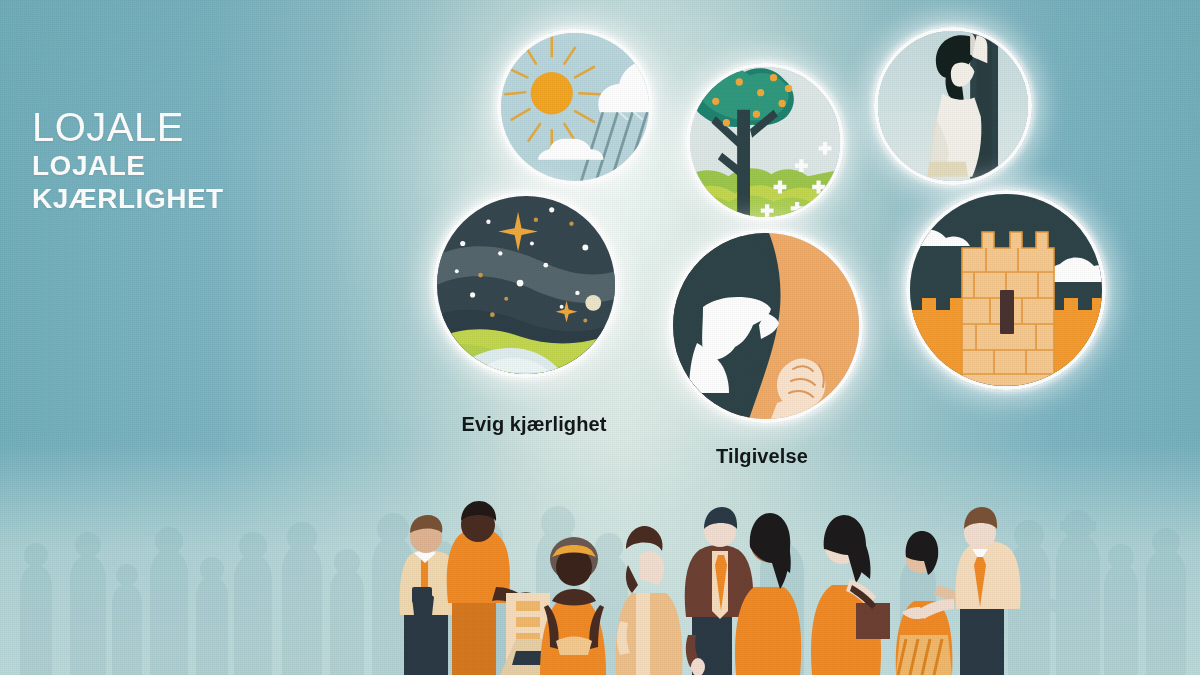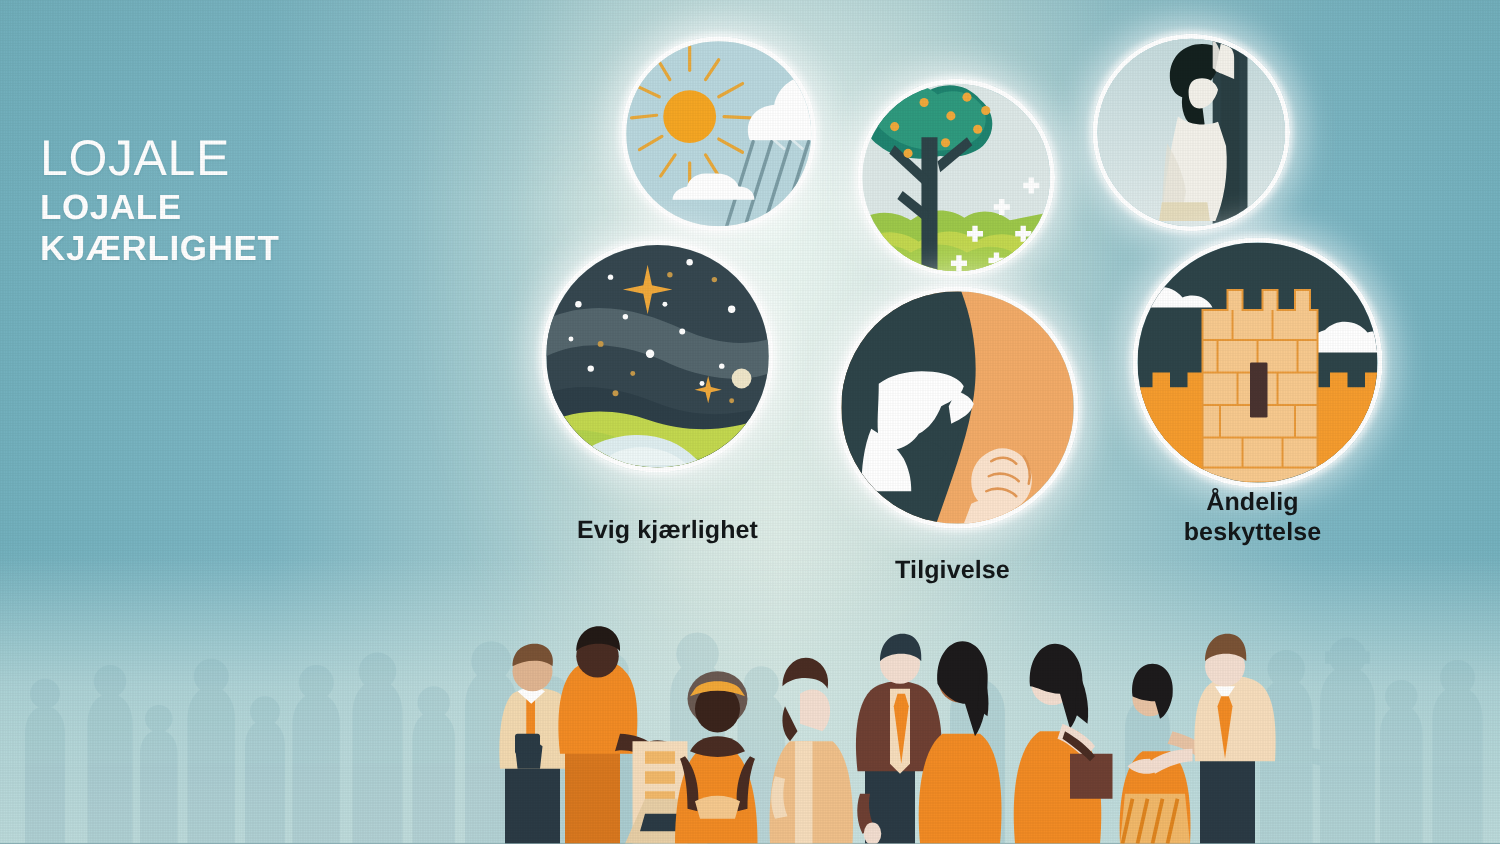--- a/index.html
+++ b/index.html
@@ -331,24 +331,20 @@
           <path d="M84 156v24"></path>
             <path d="M116 156v24"></path>
         </g>
         <rect x="90" y="96" width="14" height="44" rx="1" fill="#4a3330"></rect>
       </svg>
     </div>
   </div>
 
   <div class="lbl" id="lbl-evig">Evig kjærlighet</div>
   <div class="lbl" id="lbl-tilg">Tilgivelse</div>
-  <div class="lbl" id="lbl-aand">
-    <div>Åndelig</div>
-    <div>beskyttelse</div>
-  </div>
 
   <div class="crowd">
     <svg viewBox="0 0 1200 200" preserveAspectRatio="none">
 
       <g fill="#9dc3c9" opacity=".45">
         <path d="M470 200v-96c0-16 9-26 20-26s20 10 20 26v96z"></path>
         <path d="M760 200v-104c0-17 10-28 22-28s22 11 22 28v104z"></path>
         <path d="M900 200v-92c0-15 8-24 18-24s18 9 18 24v92z"></path>
       </g>
 

